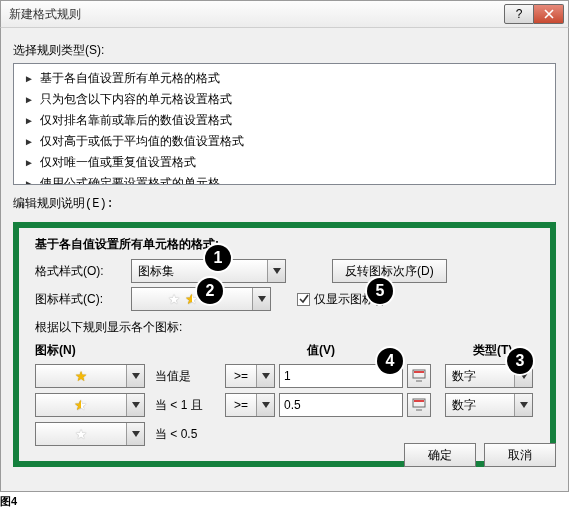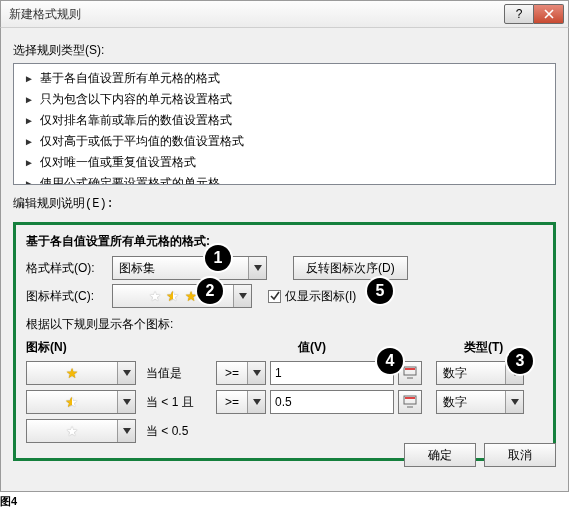--- a/index.html
+++ b/index.html
@@ -62,34 +62,34 @@
     display: flex;
     align-items: center;
     gap: 6px;
     cursor: default;
   }
   .rulelist .item .arrow {
     font-size: 10px;
     color: #333;
   }
   .groupframe {
-    border: 3px solid #15803d;
+    border: 6px solid #15803d;
     margin-top: 10px;
-    padding: 8px 10px 10px 10px;
+    padding: 8px 10px 10px 16px;
     background: #f0f0f0;
     position: relative;
   }
   .group-title {
     font-weight: bold;
     margin-bottom: 6px;
   }
   .row {
     display: flex;
     align-items: center;
-    gap: 6px;
+    gap: 16px;
     margin: 4px 0;
     position: relative;
   }
   .lbl { width: 80px; }
   .dropdown {
     height: 24px;
     border: 1px solid #7a7a7a;
     background: linear-gradient(#fff,#e8e8e8);
     display: flex;
     align-items: center;

